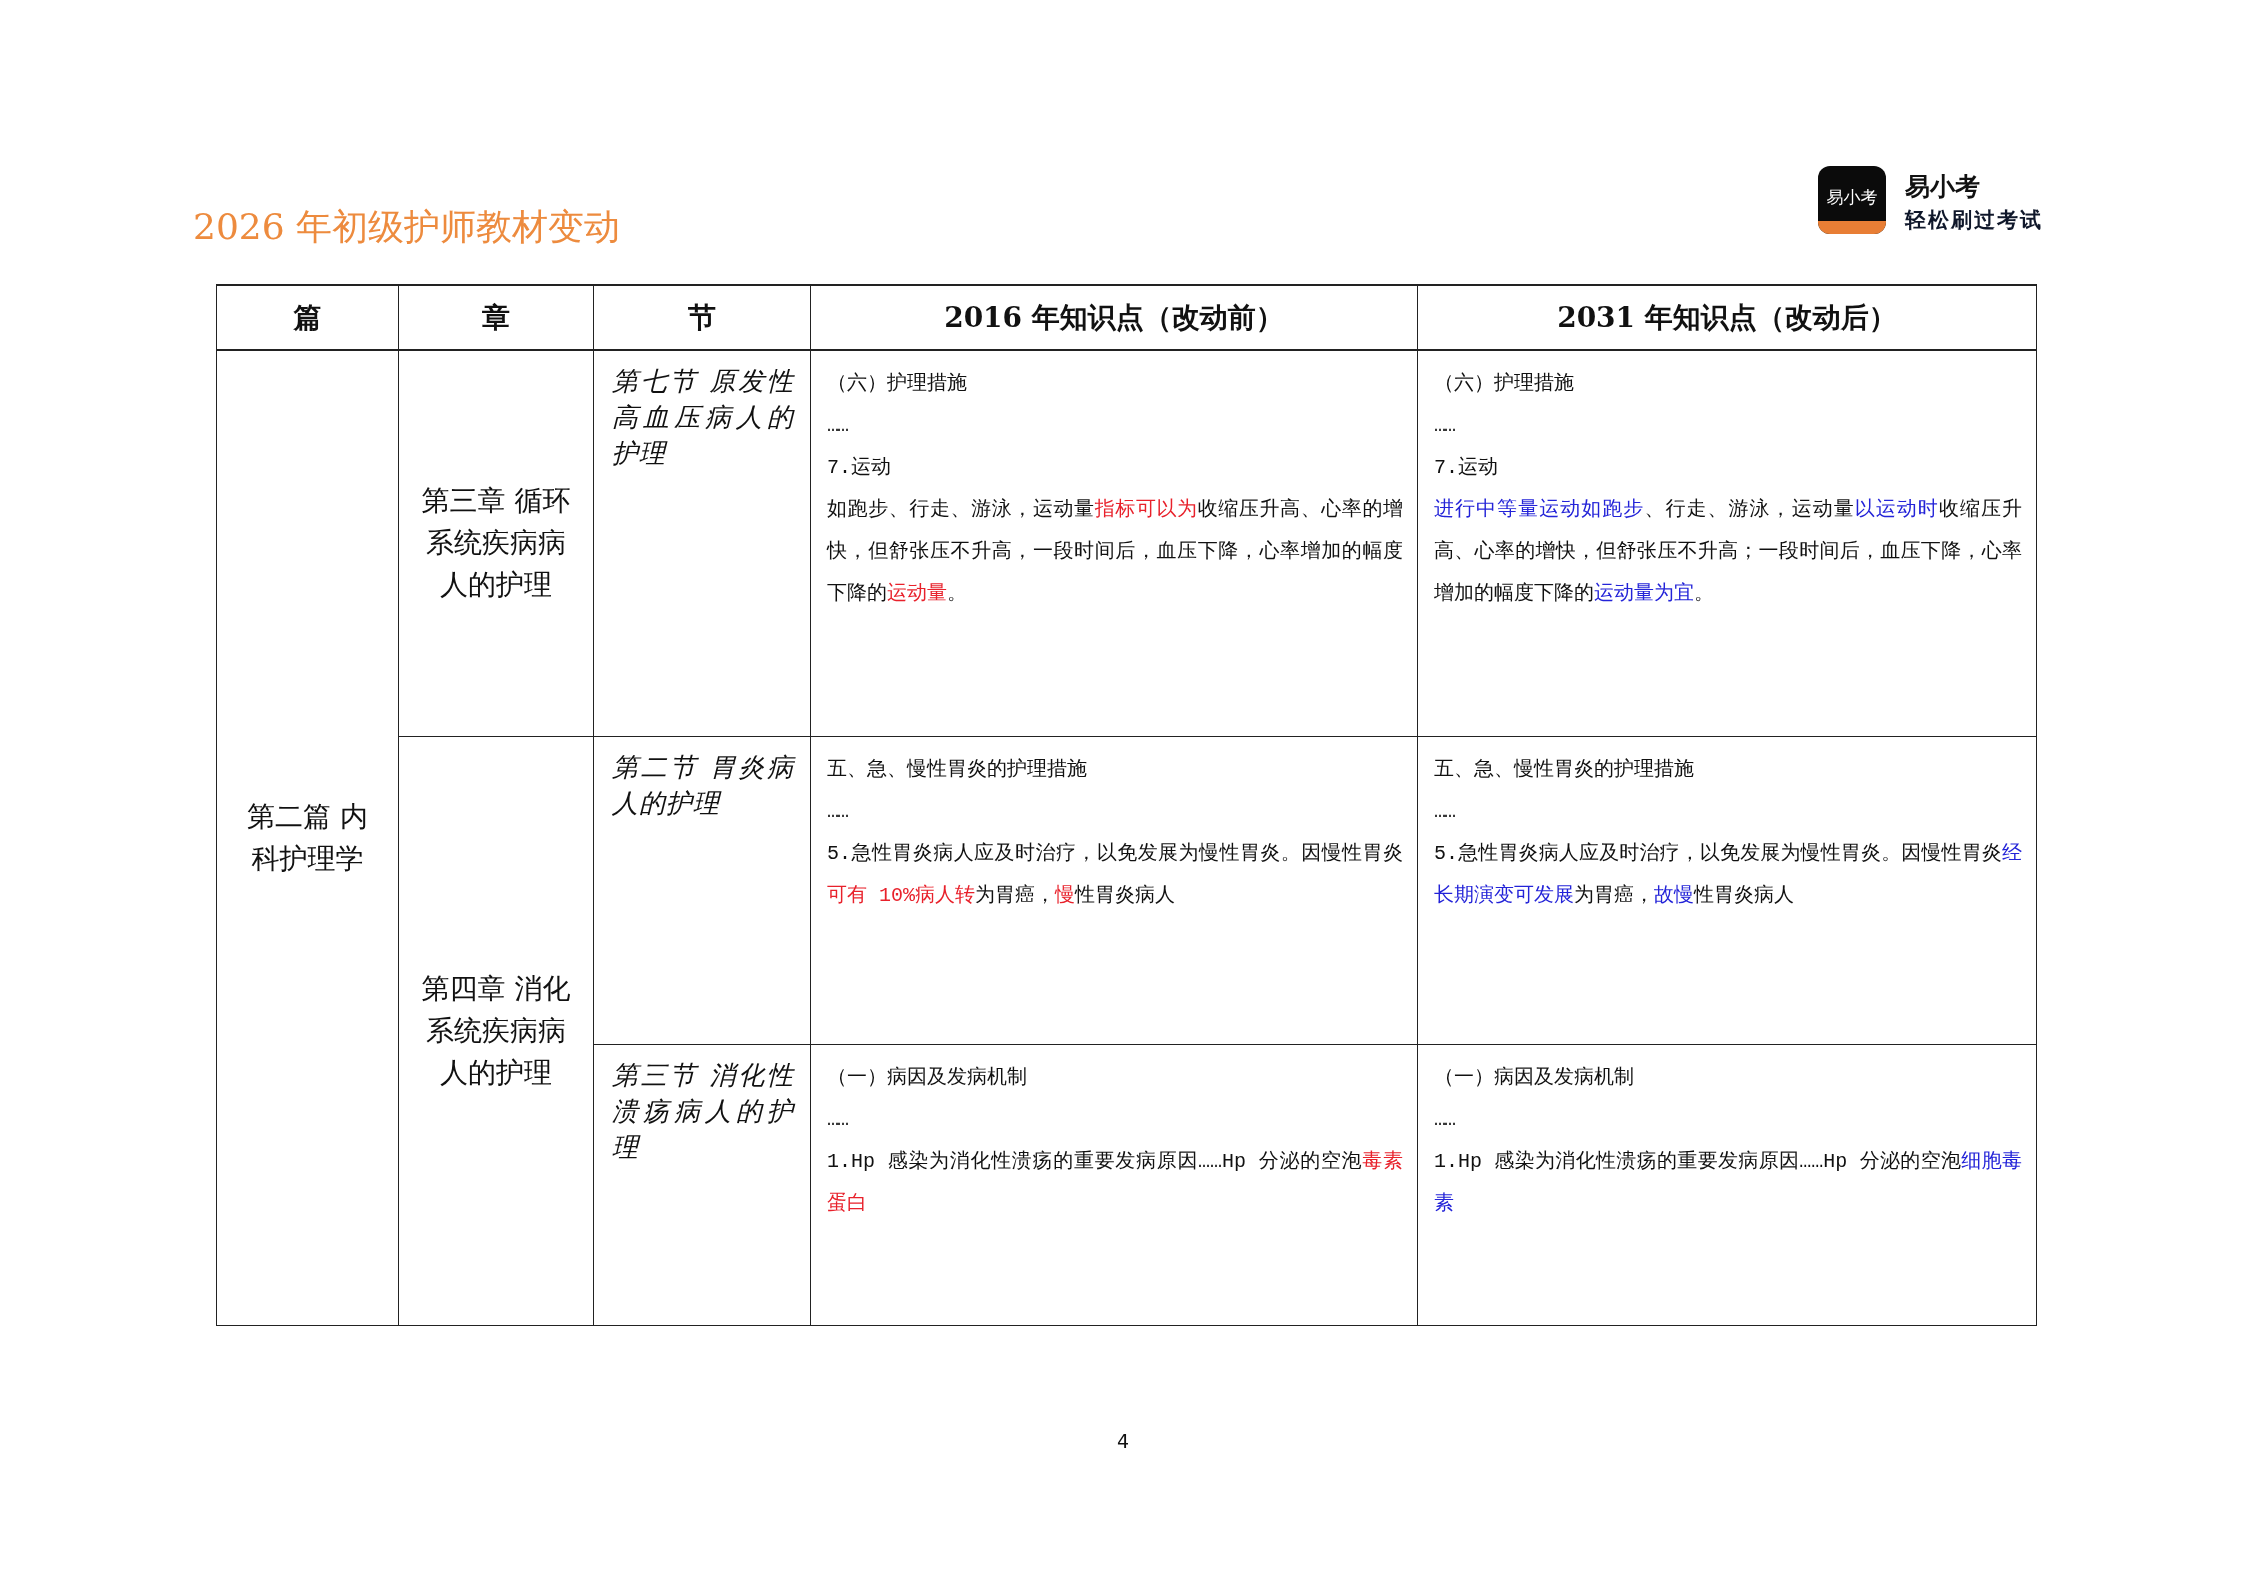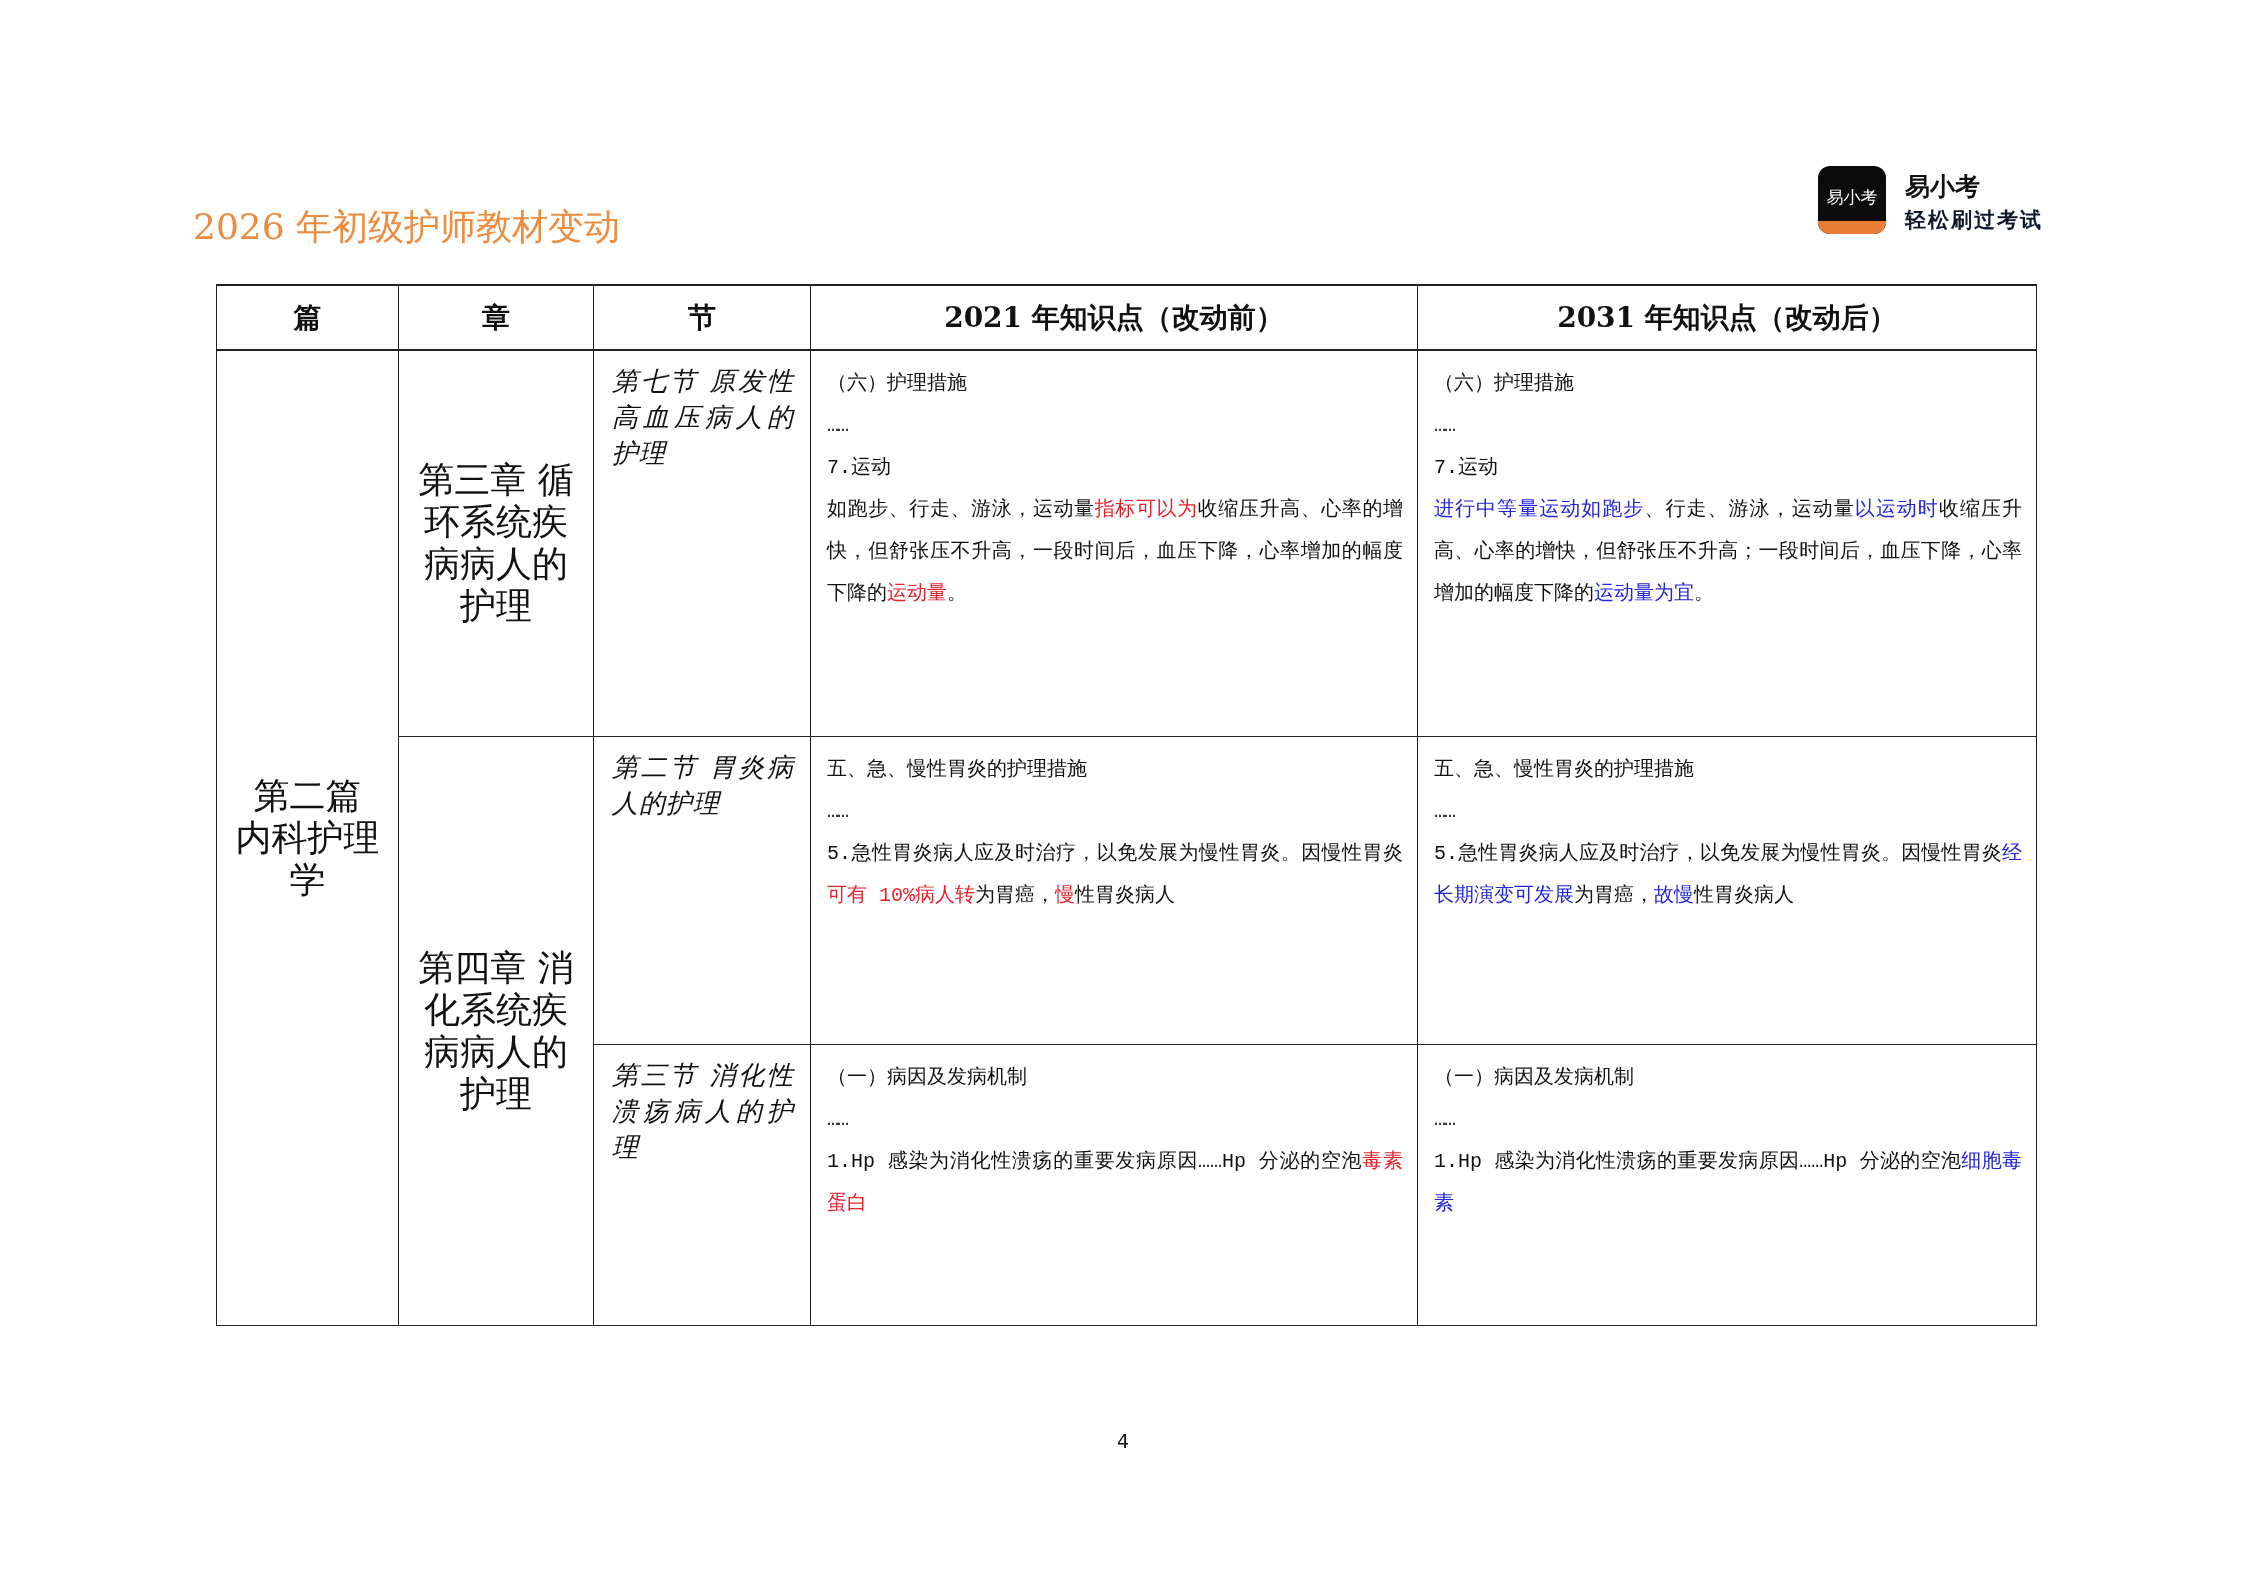--- a/index.html
+++ b/index.html
@@ -17,21 +17,21 @@
     .brand-slogan { position: absolute; left: 1905px; top: 206px; font-size: 21px; letter-spacing: 2px;
                     font-family: "DejaVu Sans", "Liberation Sans", sans-serif; color: #0f172a; font-weight: bold; }
 
     table.changes { position: absolute; left: 216px; top: 284px; width: 1820px; border-collapse: collapse;
                     table-layout: fixed; }
     table.changes td, table.changes th { border: 1.5px solid #222; vertical-align: top; padding: 0; }
     table.changes th { height: 63px; font-size: 28px; font-weight: bold; text-align: center; vertical-align: middle;
                        border-bottom: 2.5px solid #222; border-top: 2.5px solid #222; }
     .col1 { width: 182px; } .col2 { width: 195px; } .col3 { width: 217px; } .col4 { width: 607px; } .col5 { width: 619px; }
 
-    .cell-center { vertical-align: middle !important; text-align: center; font-size: 36px; line-height: 42px; padding: 0 18px !important; }
+    .cell-center { vertical-align: middle !important; text-align: center; font-size: 28px; line-height: 42px; padding: 0 18px !important; }
     .cell-sec { font-size: 26px; line-height: 36px; padding: 12px 16px 0 18px !important; text-align: justify; text-align-last: left; letter-spacing: 1px; font-style: italic; }
     .cell-txt { font-size: 20px; line-height: 42px; padding: 12px 14px 0 16px !important; text-align: justify; font-family: Liberation Mono, monospace; }
     .cell-txt .p { display: block; }
     .red { color: #E8212B; }
     .blue { color: #2323D8; }
     .dots { letter-spacing: -2px; }
 
     .page-num { position: absolute; left: 1117px; top: 1430px; font-size: 19px;
                 font-family: "DejaVu Sans", "Liberation Sans", sans-serif; color: #111; }
   </style>
@@ -53,21 +53,21 @@
       <col class="col2">
       <col class="col3">
       <col class="col4">
       <col class="col5">
   </colgroup>
   <thead>
     <tr>
       <th>篇</th>
       <th>章</th>
       <th>节</th>
-      <th>2021 年知识点（改动前）</th>
+      <th>2016 年知识点（改动前）</th>
       <th>2031 年知识点（改动后）</th>
     </tr>
   </thead>
   <tbody>
 
     <tr style="height:386px;">
       <td rowspan="3" class="cell-center">
         <span>第二篇  内科护理学</span>
       </td>
       <td class="cell-center">

